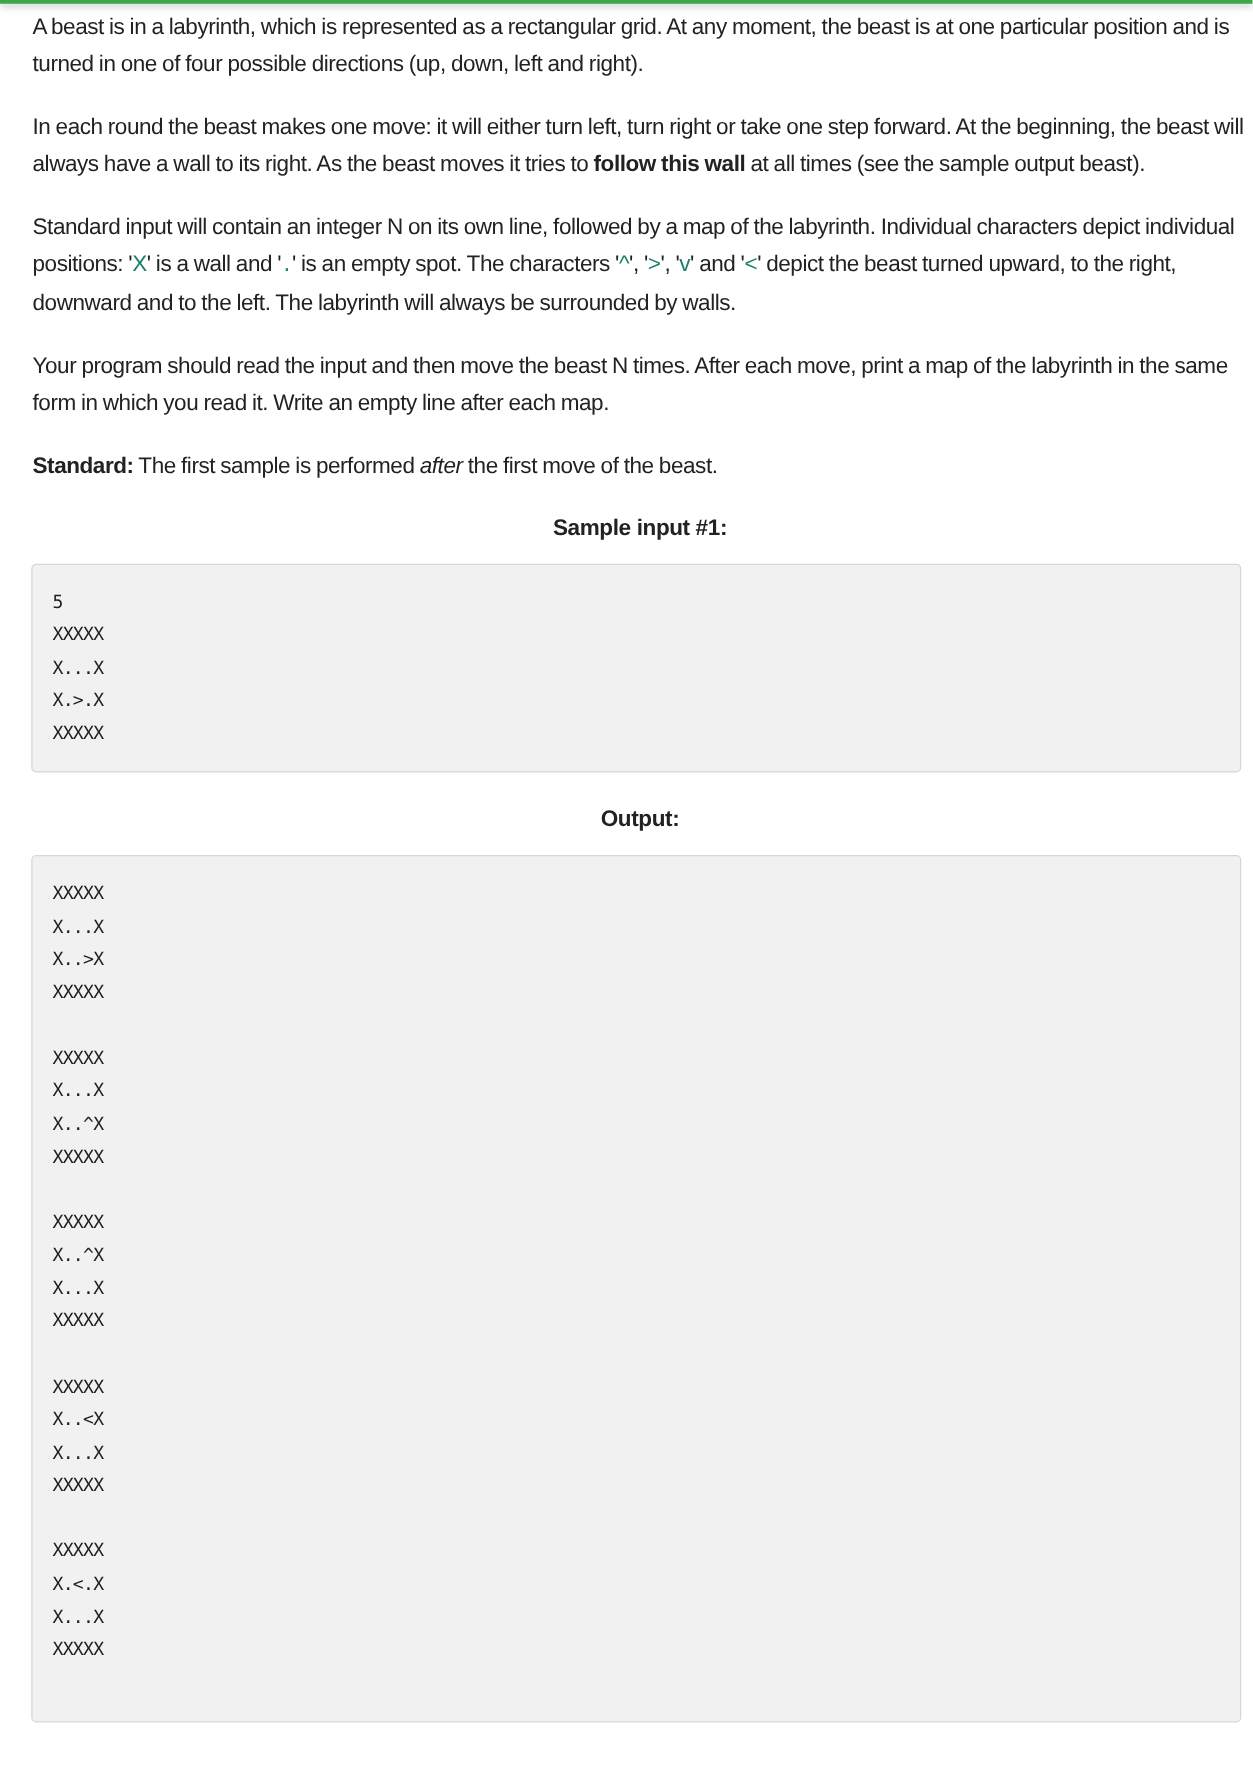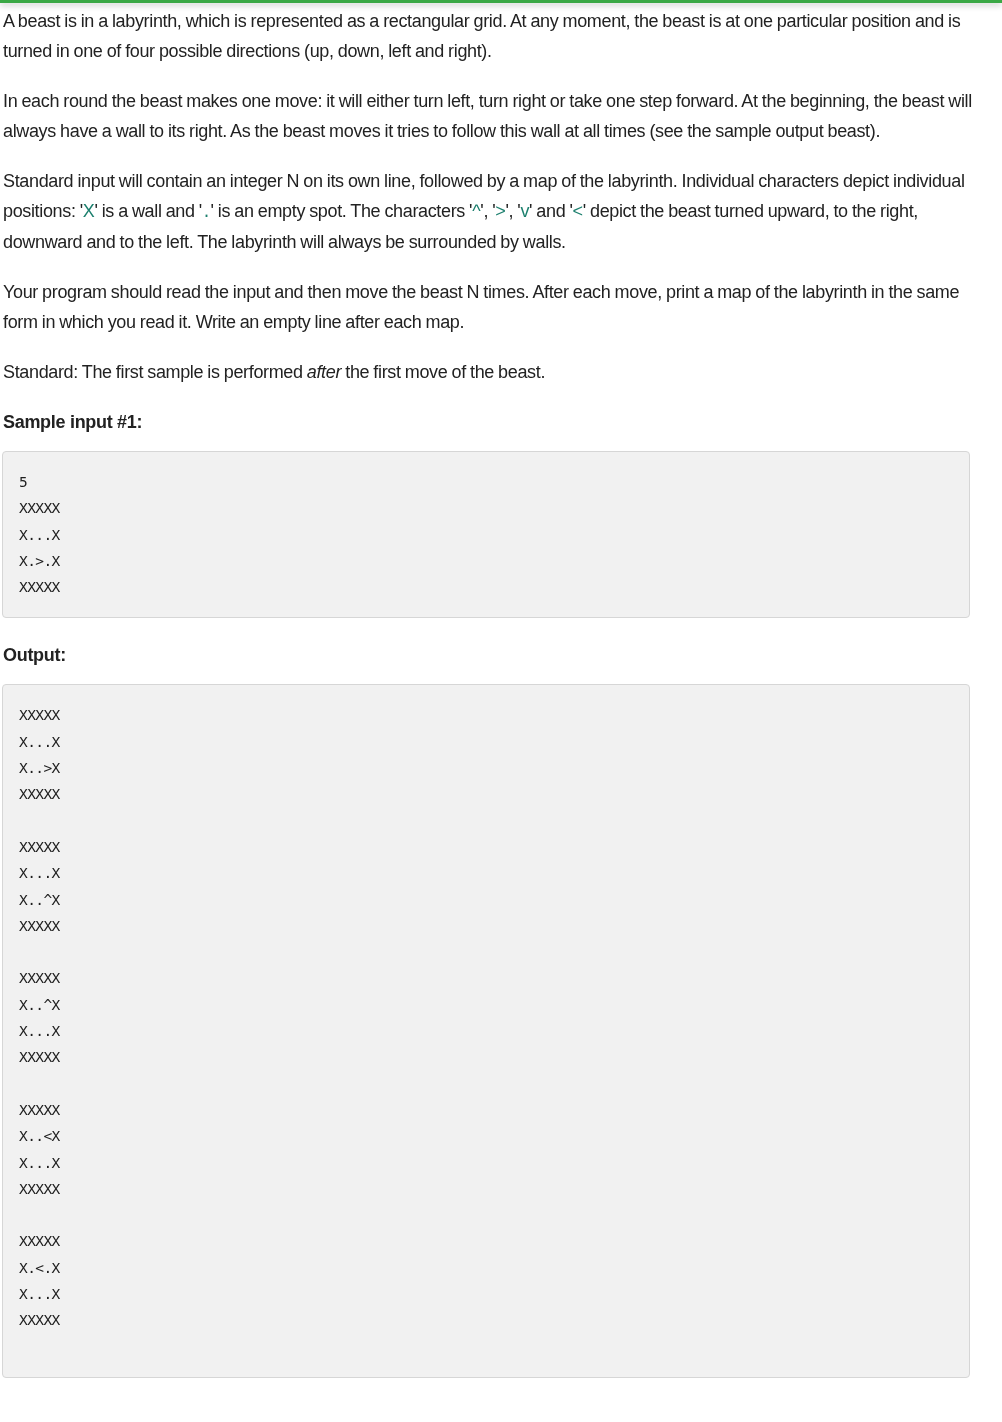--- a/index.html
+++ b/index.html
@@ -10,45 +10,46 @@
     font-family: "Liberation Sans", "DejaVu Sans", sans-serif;
     color: #222222;
     overflow: hidden;
   }
   .top-bar {
     position: absolute; left: 0; top: 0; width: 1002px; height: 3px;
     background: #3aa845;
     box-shadow: 0 2px 6px rgba(0,0,0,0.28);
   }
   .content {
-    position: absolute; left: 3px; top: 6px; width: 972px;
+    position: absolute; left: 26px; top: 6px; width: 972px;
   }
   p.para {
     margin: 0 0 20px 0;
     font-size: 18px;
     line-height: 30px;
     letter-spacing: -0.35px;
     word-spacing: -0.5px;
   }
-  p.para b { font-weight: normal; }
+  p.para b { font-weight: bold; }
   p.para i { }
   .code-inline {
     color: #1b7f6d;
     font-family: "Liberation Sans", sans-serif;
   }
   .code-inline.mono {
     font-family: "DejaVu Sans Mono", monospace;
     font-size: 15px;
   }
   h4.label {
     margin: 0 0 14px 0;
     font-size: 18px;
     font-weight: bold;
     line-height: 30px;
     letter-spacing: -0.3px;
+    text-align: center;
   }
   .code-block {
     position: relative;
     margin-left: -1px;
     width: 968px;
     background: #f1f1f1;
     border: 1px solid #d6d6d6;
     border-radius: 4px;
     box-sizing: border-box;
     padding: 17px 16px 17px 16px;

